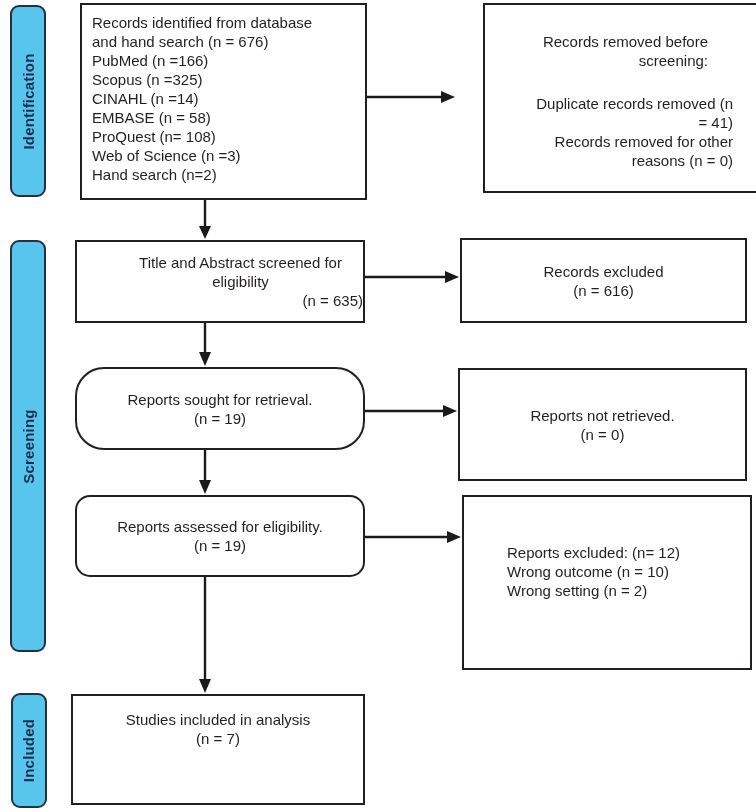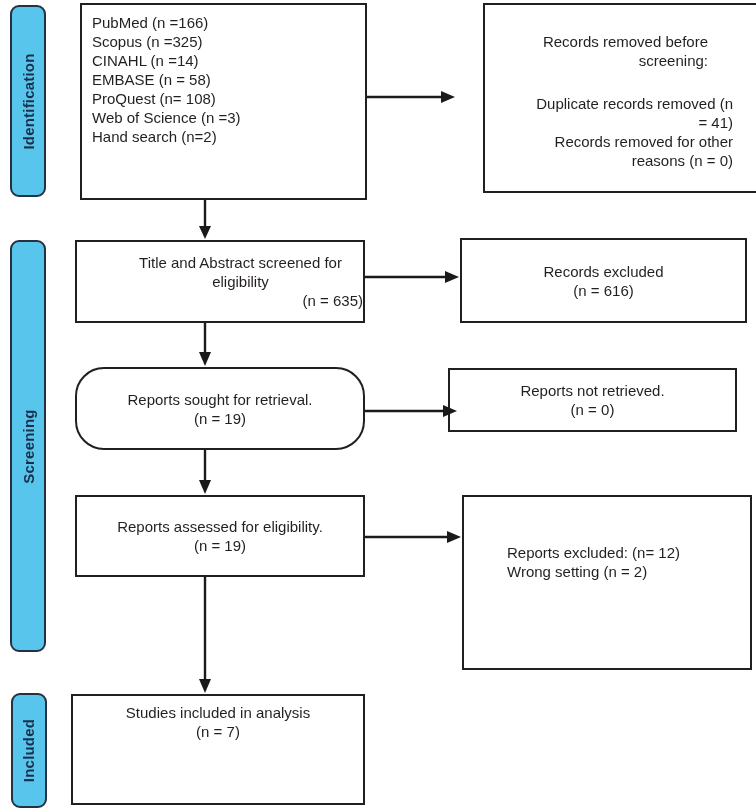--- a/index.html
+++ b/index.html
@@ -27,39 +27,40 @@
   .b-identified{padding:8px 8px 0 10px;}
   .b-identified .headline{width:242px;}
   .b-identified .src{}
   
   .b-removed{padding:27px 0 0 18px;}
   .b-removed .headline{width:205px;}
   .b-removed .reasons{margin-top:24px;margin-left:25px;width:205px;}
   
   .b-reports-excluded{padding:46px 6px 0 43px;}
   
-  .b-included{padding-top:7px;display:flex;flex-direction:column;align-items:center;text-align:left;}
+  .b-included{padding-top:14px;display:flex;flex-direction:column;align-items:center;text-align:left;}
   .arrows{position:absolute;left:0;top:0;width:756px;height:812px;pointer-events:none;}
 </style>
 </head>
 <body>
 
 <div class="canvas">
 
   <div class="stage" style="left:10px;top:5px;width:36px;height:192px;">
     <span>Identification</span>
   </div>
   <div class="stage" style="left:10px;top:240px;width:36px;height:412px;">
     <span>Screening</span>
   </div>
   <div class="stage" style="left:11px;top:693px;width:36px;height:115px;">
     <span>Included</span>
   </div>
 
   <div class="box b-identified" style="left:80px;top:3px;width:287px;height:197px;">
+    <div class="headline">Records identified from database and hand search (n = 676)</div>
     <div class="src">PubMed (n =166)</div>
     <div class="src">Scopus (n =325)</div>
     <div class="src">CINAHL (n =14)</div>
     <div class="src">EMBASE (n = 58)</div>
     <div class="src">ProQuest (n= 108)</div>
     <div class="src">Web of Science (n =3)</div>
     <div class="src">Hand search (n=2)</div>
   </div>
 
   <div class="box b-removed" style="left:483px;top:3px;width:290px;height:190px;text-align:right;">
@@ -76,31 +77,32 @@
   </div>
   <div class="box center" style="left:460px;top:238px;width:287px;height:85px;">
     <div>Records excluded</div>
     <div>(n = 616)</div>
   </div>
 
   <div class="box center" style="left:75px;top:367px;width:290px;height:83px;border-radius:29px;">
     <div>Reports sought for retrieval.</div>
     <div>(n = 19)</div>
   </div>
-  <div class="box center" style="left:448px;top:368px;width:289px;height:64px;text-align:right;">
+  <div class="box center" style="left:458px;top:368px;width:289px;height:113px;text-align:right;">
     <div>Reports not retrieved.</div>
     <div>(n = 0)</div>
   </div>
 
-  <div class="box center" style="left:75px;top:495px;width:290px;height:82px;">
+  <div class="box center" style="left:75px;top:495px;width:290px;height:82px;border-radius:15px;">
     <div>Reports assessed for eligibility.</div>
     <div>(n = 19)</div>
   </div>
   <div class="box b-reports-excluded" style="left:462px;top:495px;width:290px;height:175px;">
     <div>Reports excluded: (n= 12)</div>
+    <div>Wrong outcome (n = 10)</div>
     <div>Wrong setting (n = 2)</div>
   </div>
 
   <div class="box b-included" style="left:71px;top:694px;width:294px;height:111px;">
     <div>Studies included in analysis</div>
     <div>(n = 7)</div>
   </div>
 
   <svg class="arrows" viewBox="0 0 756 812" xmlns="http://www.w3.org/2000/svg">
     <g stroke="#1a1a1a" stroke-width="2.4" fill="#1a1a1a">

